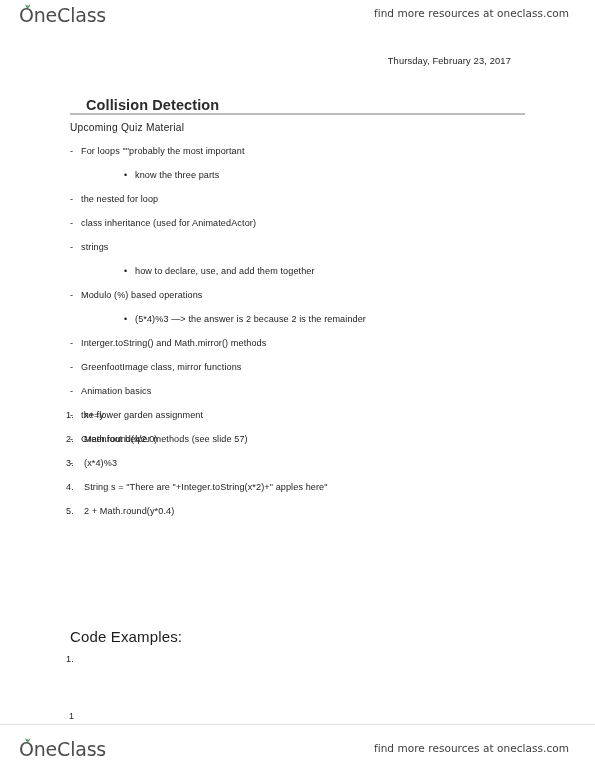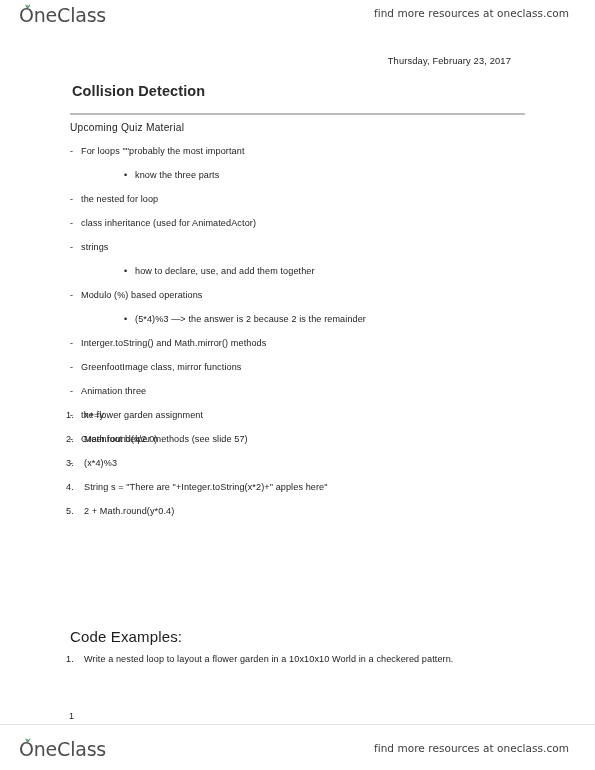--- a/index.html
+++ b/index.html
@@ -123,21 +123,21 @@
   }
 
   .doc-title {
     position: absolute;
     left: 69px;
     top: 46px;
     font-size: 14.5px;
     font-weight: bold;
     color: #2b2b2b;
     letter-spacing: 0.1px;
-    margin: 3px;
+    margin: 17px;
   }
 
   .title-rule {
     position: absolute;
     left: 70px;
     top: 79px;
     width: 455px;
     height: 1.5px;
     background: #bcbcbc;
   }
@@ -300,21 +300,21 @@
       <div class="outline-row level-1">
         <span class="marker">-</span>
         <span class="row-text">Interger.toString() and Math.mirror() methods</span>
       </div>
       <div class="outline-row level-1">
         <span class="marker">-</span>
         <span class="row-text">GreenfootImage class, mirror functions</span>
       </div>
       <div class="outline-row level-1">
         <span class="marker">-</span>
-        <span class="row-text">Animation three</span>
+        <span class="row-text">Animation basics</span>
       </div>
       <div class="outline-row level-1">
         <span class="marker">-</span>
         <span class="row-text">the flower garden assignment</span>
       </div>
       <div class="outline-row level-1">
         <span class="marker">-</span>
         <span class="row-text">Greenfoot helper methods (see slide 57)</span>
       </div>
       <div class="outline-row level-1">
@@ -342,21 +342,20 @@
       <div class="num-row">
         <span class="marker">5.</span>
         <span class="row-text">2 + Math.round(y*0.4)</span>
       </div>
     </div>
 
     <div class="code-heading">Code Examples:</div>
     <div class="code-list">
       <div class="code-row">
         <span class="marker">1.</span>
-        <span class="row-text">Write a nested loop to layout a flower garden  in a 10x10x10 World in a checkered pattern.</span>
       </div>
     </div>
 
     <div class="page-number">1</div>
 
   </div>
 
   <div class="page-footer">
     <div class="footer-rule"></div>
     <div class="brand-logo footer-logo">

